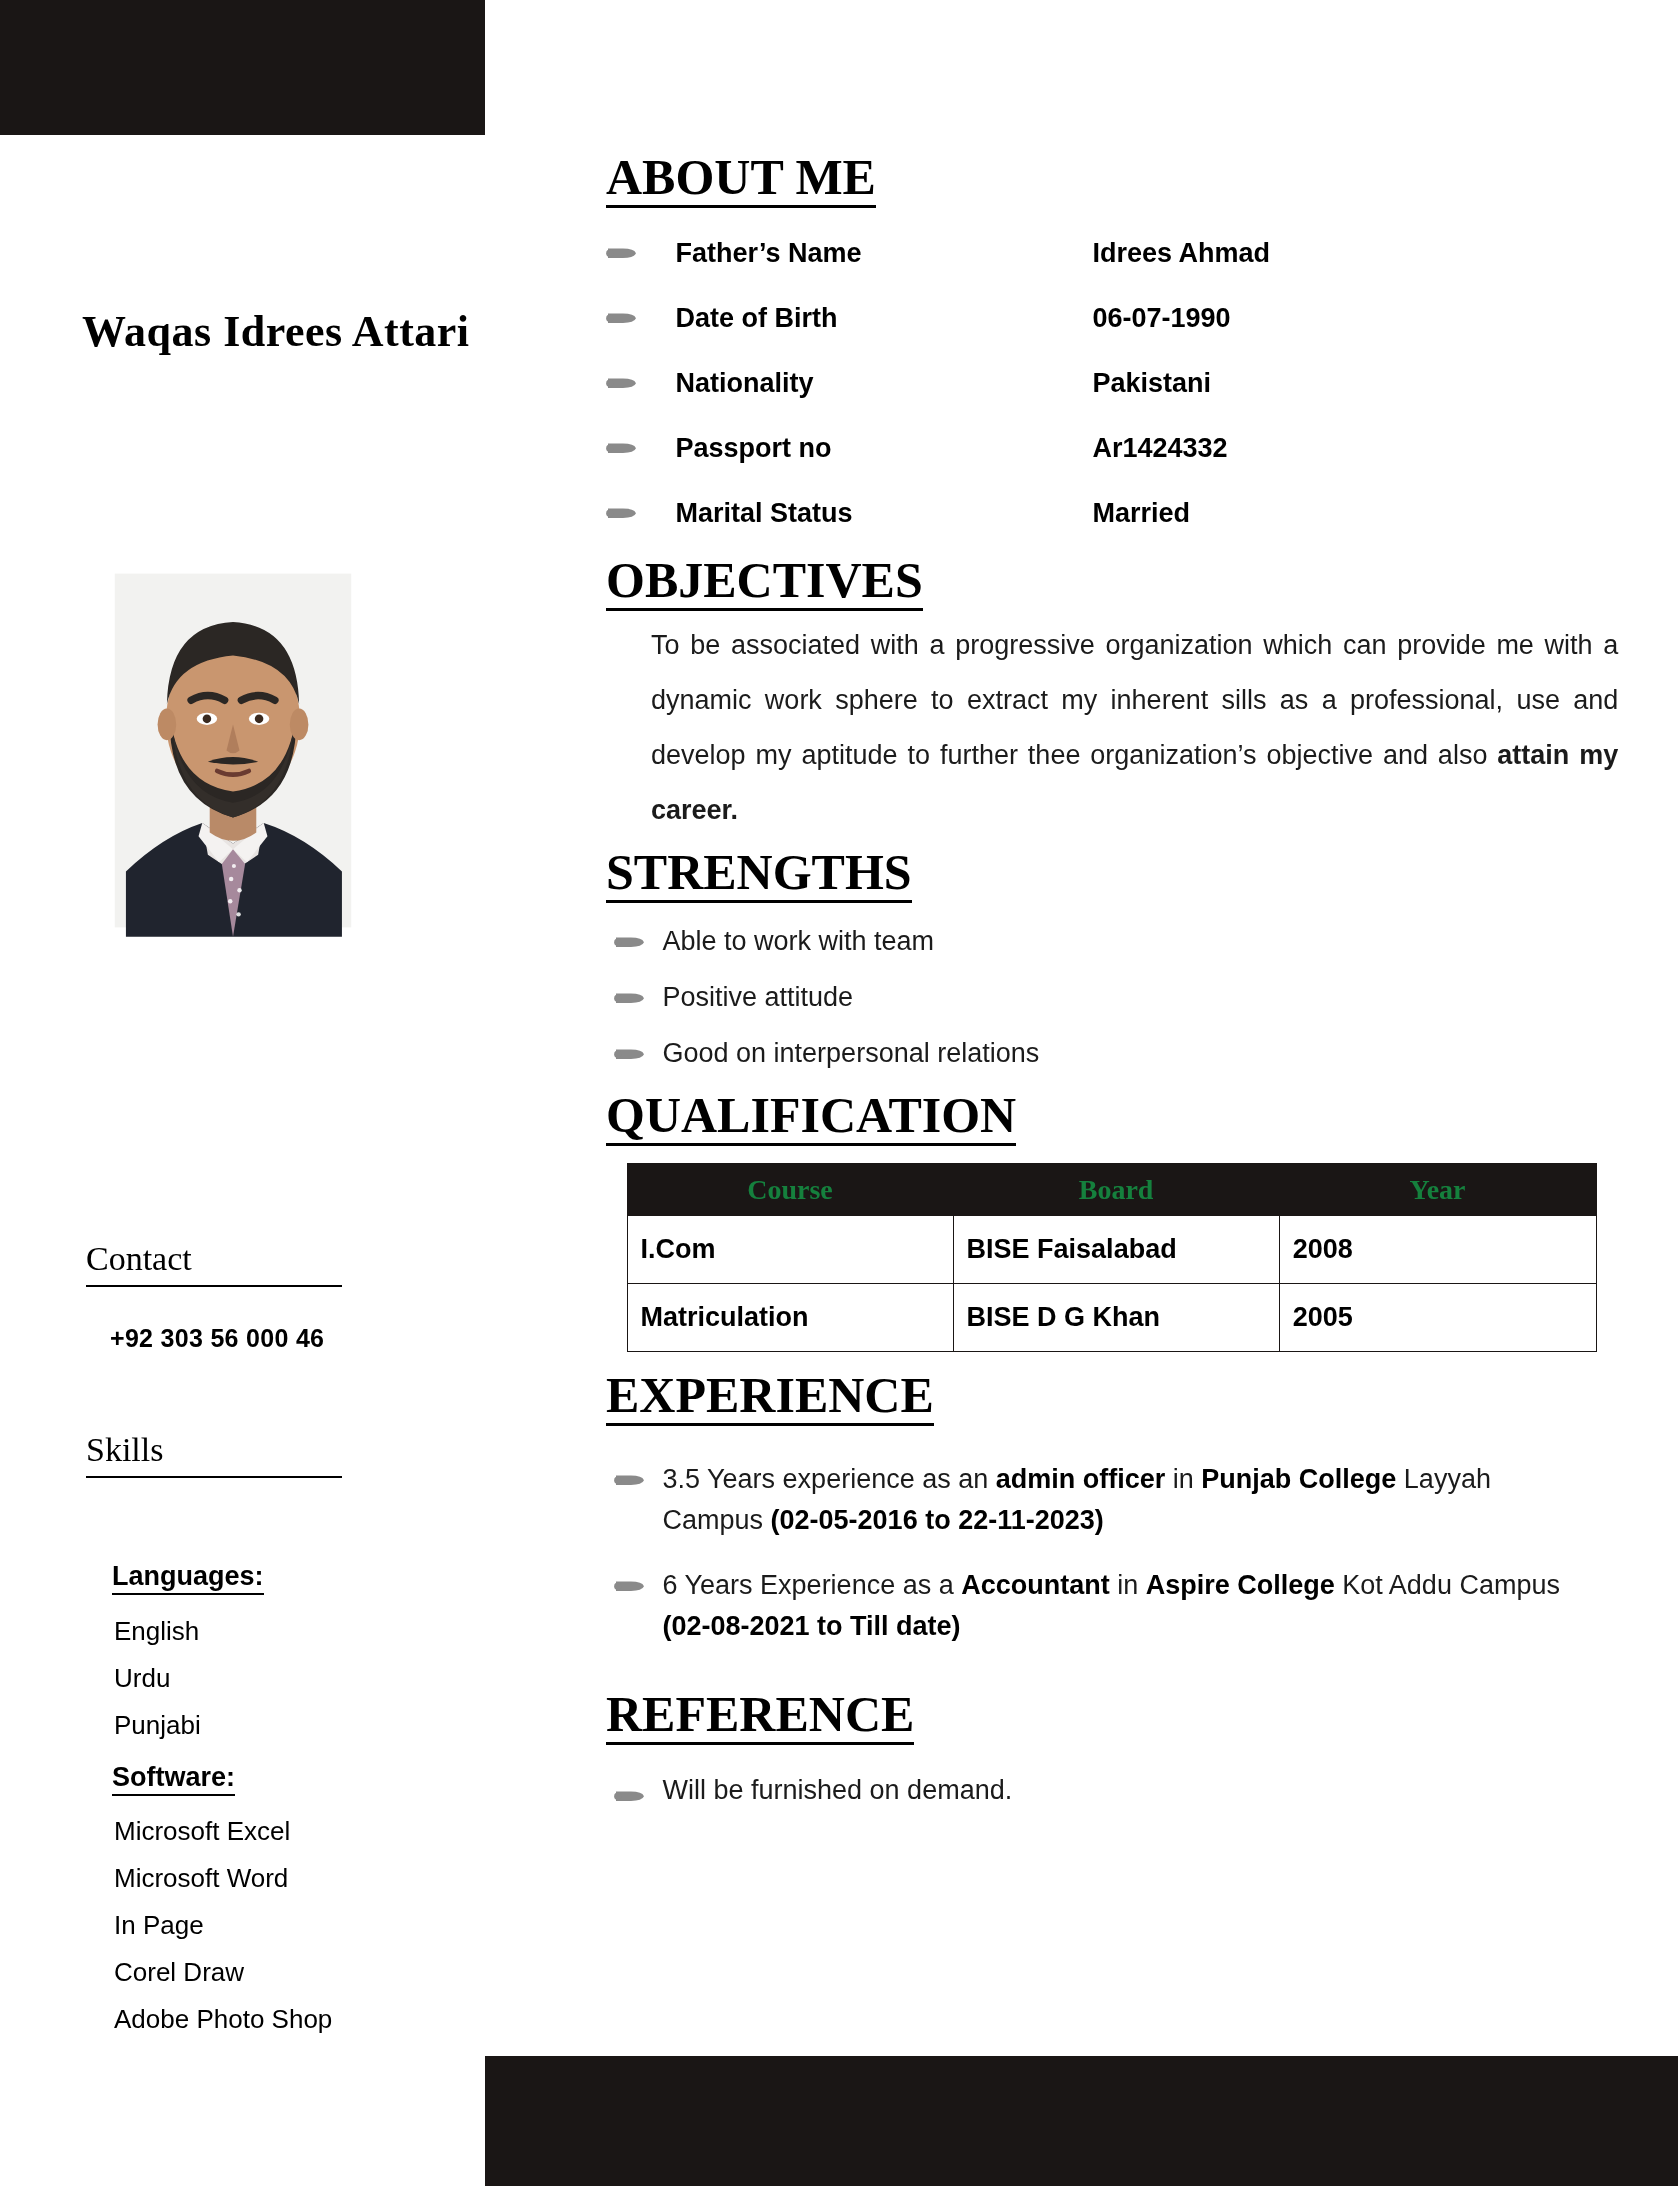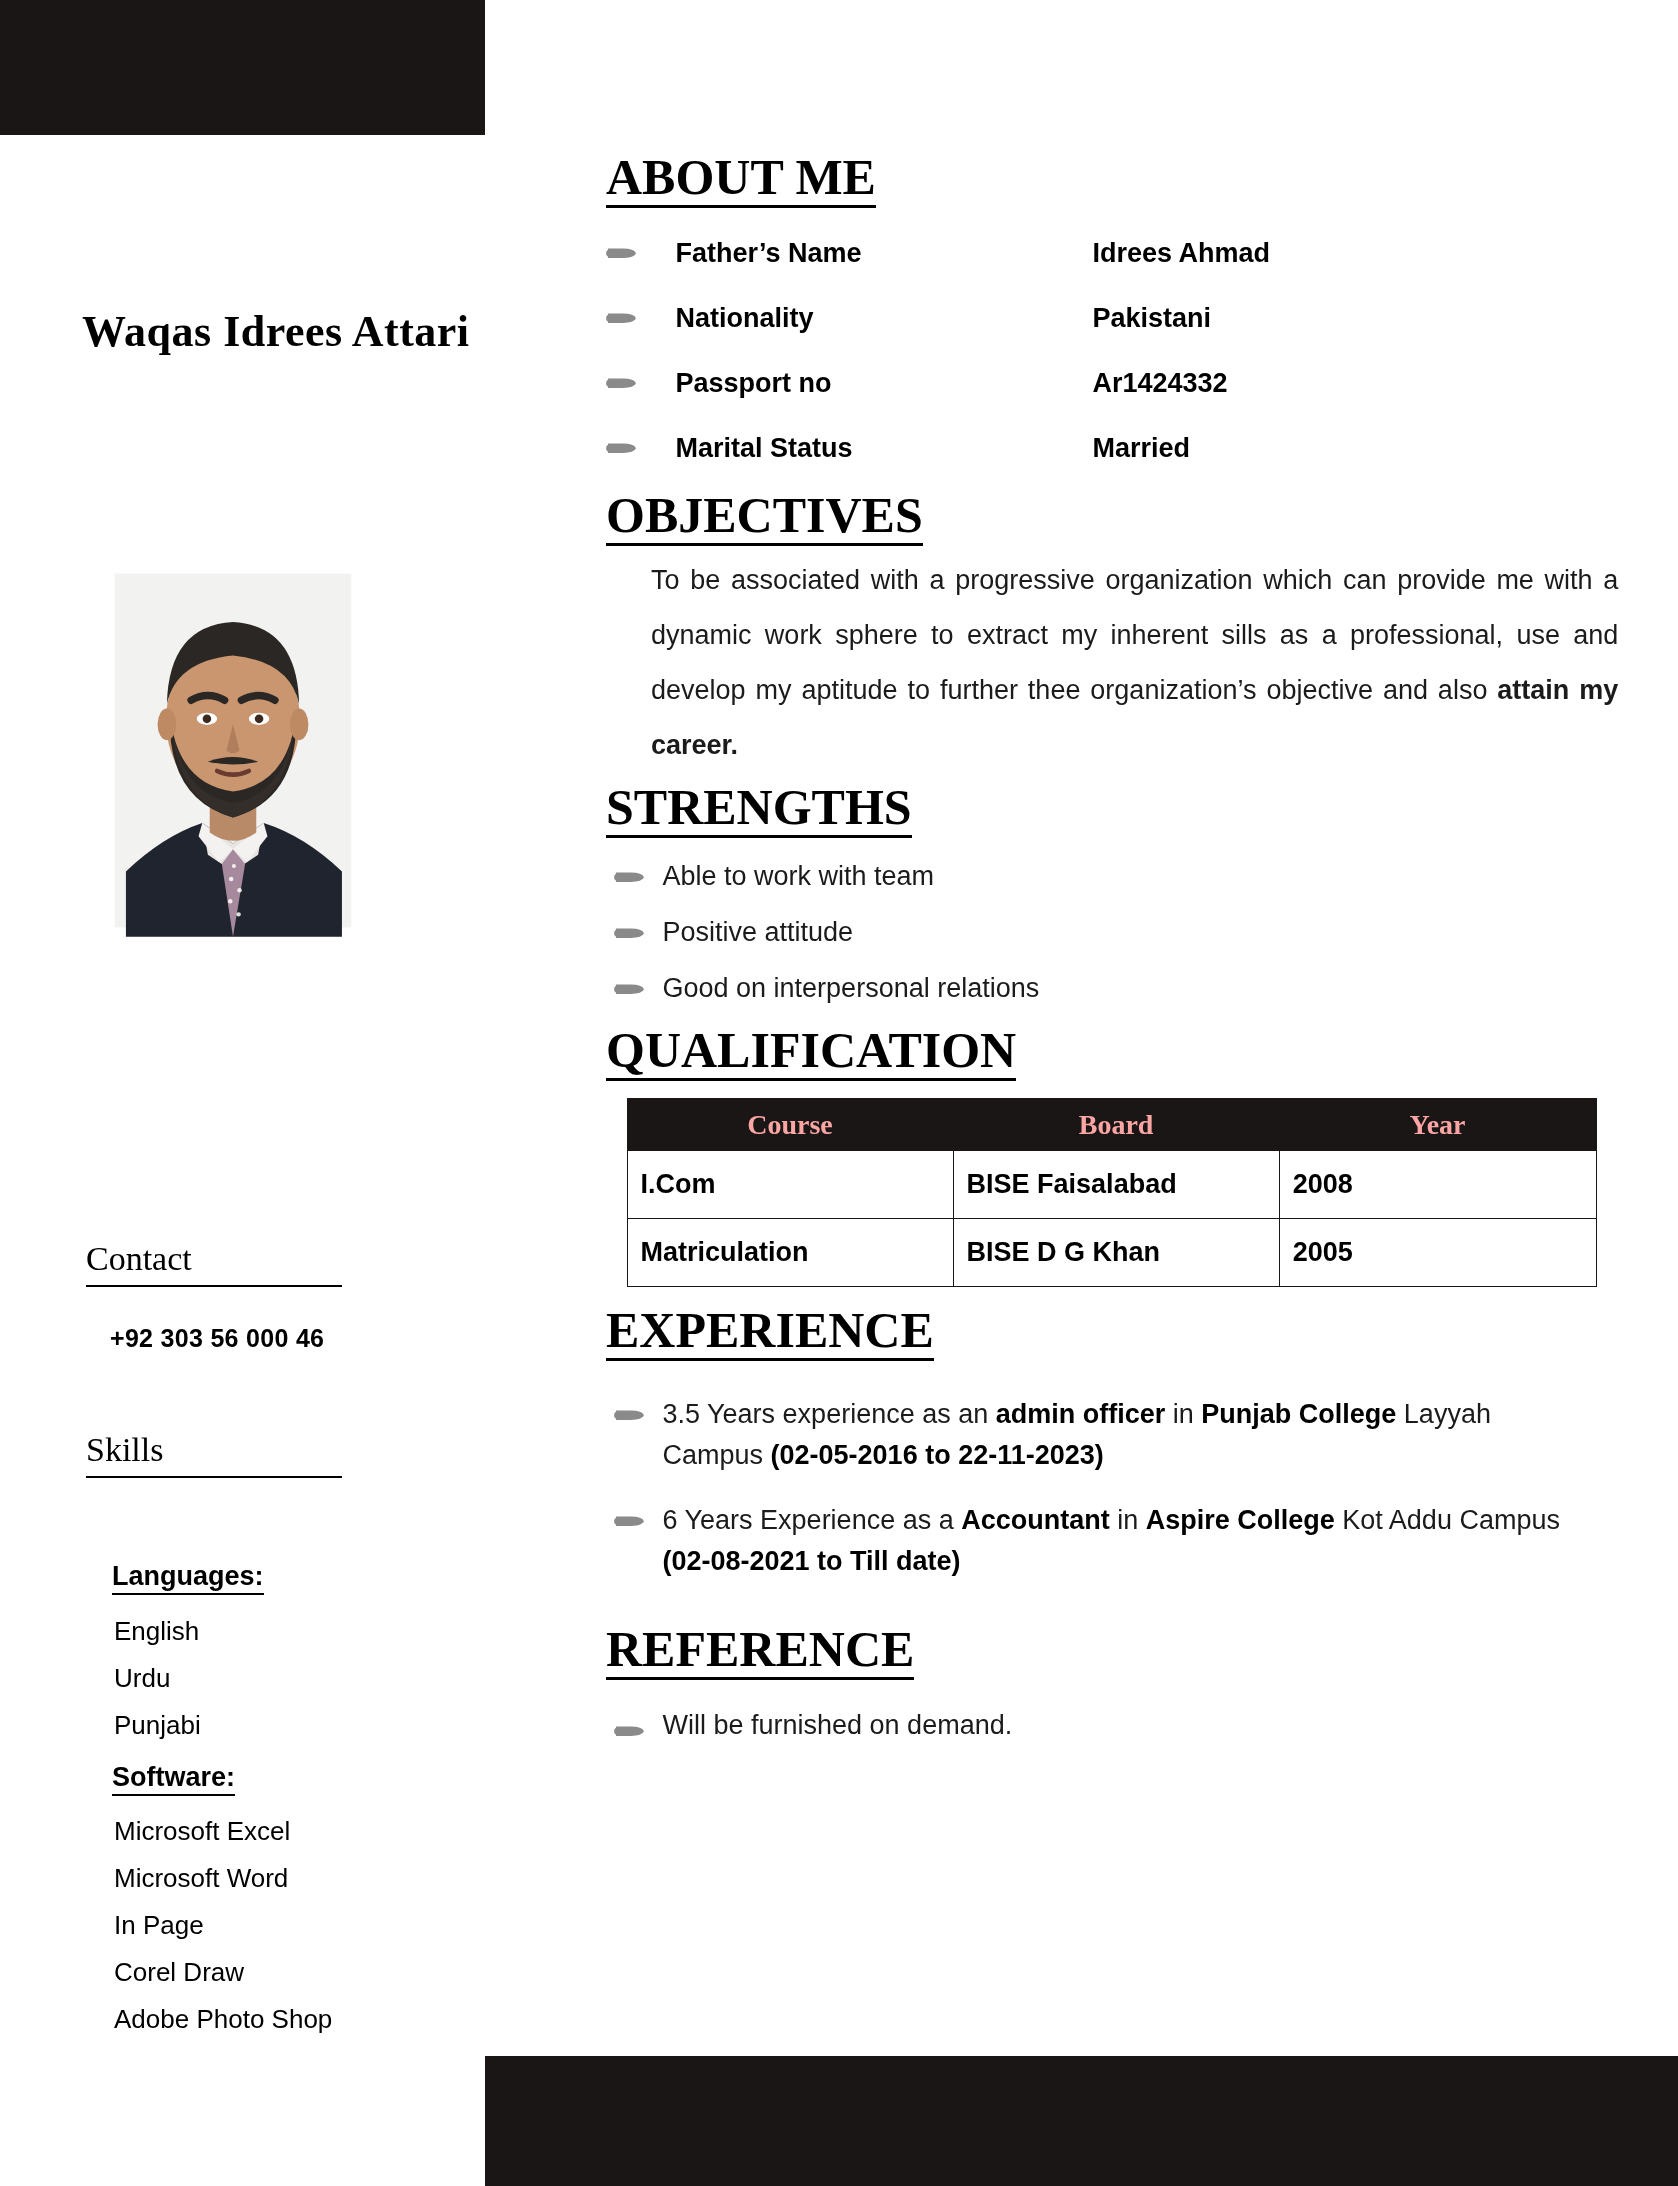--- a/index.html
+++ b/index.html
@@ -179,21 +179,21 @@
   
   .qual-table {
     border-collapse: collapse;
     width: 970px;
     margin-top: 17px;
     margin-left: 20.5px;
     table-layout: fixed;
   }
   .qual-table th {
     background: #1a1615;
-    color: #fca5a5;
+    color: #15803d;
     font-family: "Liberation Serif", serif;
     font-size: 28px;
     font-weight: bold;
     padding: 9.3px 0;
     border: 1.9px solid #1a1615;
   }
   .qual-table td {
     border: 1.9px solid #1a1615;
     font-size: 27px;
     font-weight: bold;
@@ -324,20 +324,30 @@
   <div class="about-block">
     <div class="about-row">
       <span class="bullet">
         <svg width="32" height="20.5" viewBox="0 0 34 22">
             <path d="M2 6 L18 6 Q30 6 32 11 Q30 16 18 16 L2 16 Z" fill="#8a8a8a"></path>
             <circle cx="4" cy="11" r="4" fill="#8a8a8a"></circle>
           </svg>
       </span>
       <span class="about-label">Father’s Name</span>
       <span class="about-value">Idrees Ahmad</span>
+    </div>
+    <div class="about-row">
+      <span class="bullet">
+        <svg width="32" height="20.5" viewBox="0 0 34 22">
+            <path d="M2 6 L18 6 Q30 6 32 11 Q30 16 18 16 L2 16 Z" fill="#8a8a8a"></path>
+            <circle cx="4" cy="11" r="4" fill="#8a8a8a"></circle>
+          </svg>
+      </span>
+      <span class="about-label">Date of Birth</span>
+      <span class="about-value">06-07-1990</span>
     </div>
     <div class="about-row">
       <span class="bullet">
         <svg width="32" height="20.5" viewBox="0 0 34 22">
             <path d="M2 6 L18 6 Q30 6 32 11 Q30 16 18 16 L2 16 Z" fill="#8a8a8a"></path>
             <circle cx="4" cy="11" r="4" fill="#8a8a8a"></circle>
           </svg>
       </span>
       <span class="about-label">Nationality</span>
       <span class="about-value">Pakistani</span>

